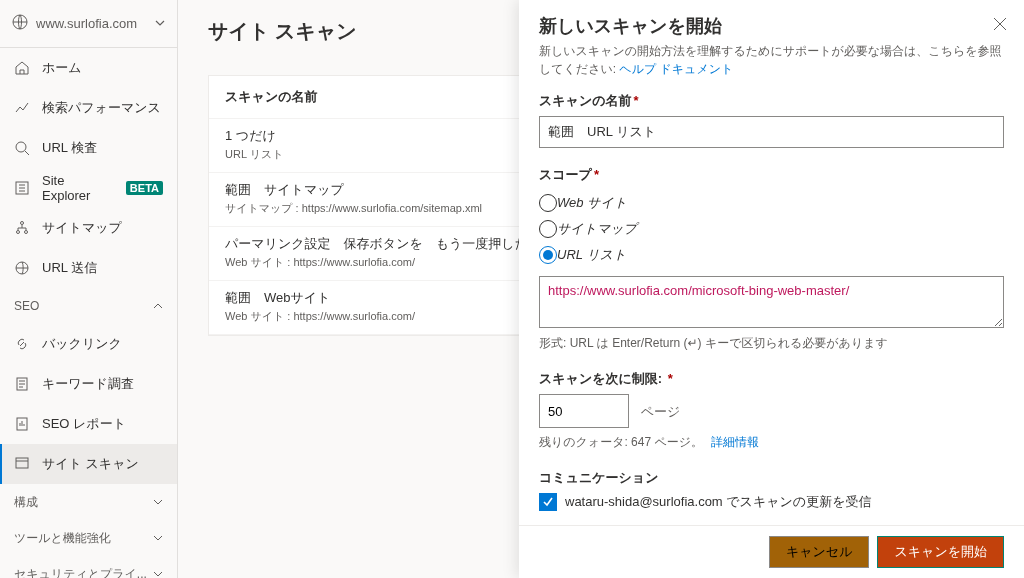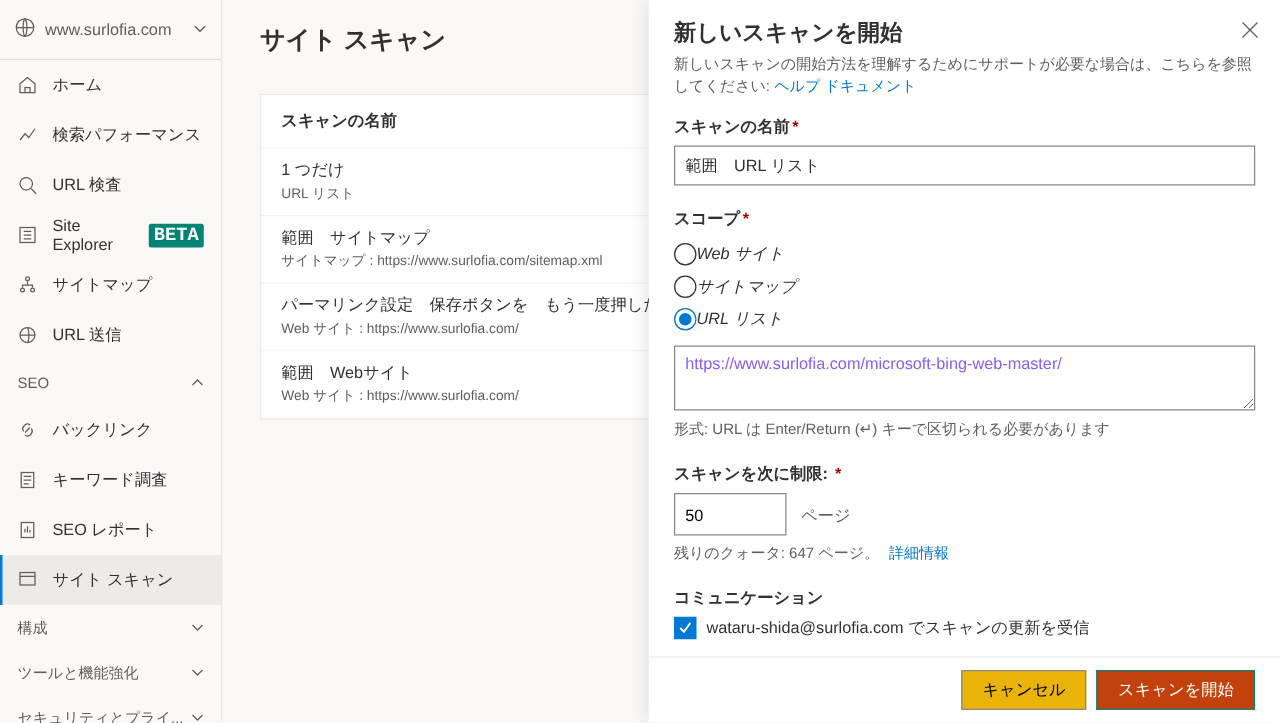--- a/index.html
+++ b/index.html
@@ -60,26 +60,25 @@
       height: 36px;
       padding: 0 14px;
       color: #605e5c;
       font-size: 12px;
       cursor: pointer;
     }
     .nav-icon { width: 16px; height: 16px; flex-shrink: 0; }
     .beta-badge {
       background: #008575;
       color: #fff;
-      font-size: 15px;
+      font-size: 11px;
       padding: 1px 4px;
       border-radius: 2px;
       font-weight: 600;
       margin-left: 0;
-      font-family: Liberation Mono, monospace;
     }
     .main-content {
       position: absolute;
       left: 178px; top: 0;
       right: 0; bottom: 0;
       background: #faf9f8;
     }
     .page-title {
       padding: 18px 30px 10px;
       font-size: 20px;
@@ -179,21 +178,21 @@
       left: 3px; top: 3px;
     }
     .textarea {
       width: 100%;
       min-height: 52px;
       border: 1px solid #8a8886;
       padding: 6px 8px;
       font-size: 13px;
       font-family: inherit;
       resize: vertical;
-      color: #8b5cf6;
+      color: #be185d;
     }
     .help-text { font-size: 12px; color: #605e5c; margin-top: 4px; }
     .small-input {
       width: 90px;
       height: 34px;
       border: 1px solid #8a8886;
       padding: 0 8px;
       font-size: 13px;
       font-family: inherit;
     }
@@ -214,21 +213,21 @@
       padding: 10px 20px;
       display: flex;
       justify-content: flex-end;
       gap: 8px;
     }
     .btn {
       height: 32px;
       padding: 0 16px;
       font-size: 13px;
       border: 1px solid #8a8886;
-      background: #eab308;
+      background: #a16207;
       cursor: pointer;
       font-family: inherit;
     }
     .btn.primary {
       background: #c2410c;
       border-color: #008575;
       color: #fff;
     }
     ::-webkit-scrollbar { width: 8px; }
     ::-webkit-scrollbar-track { background: #f3f2f1; }

